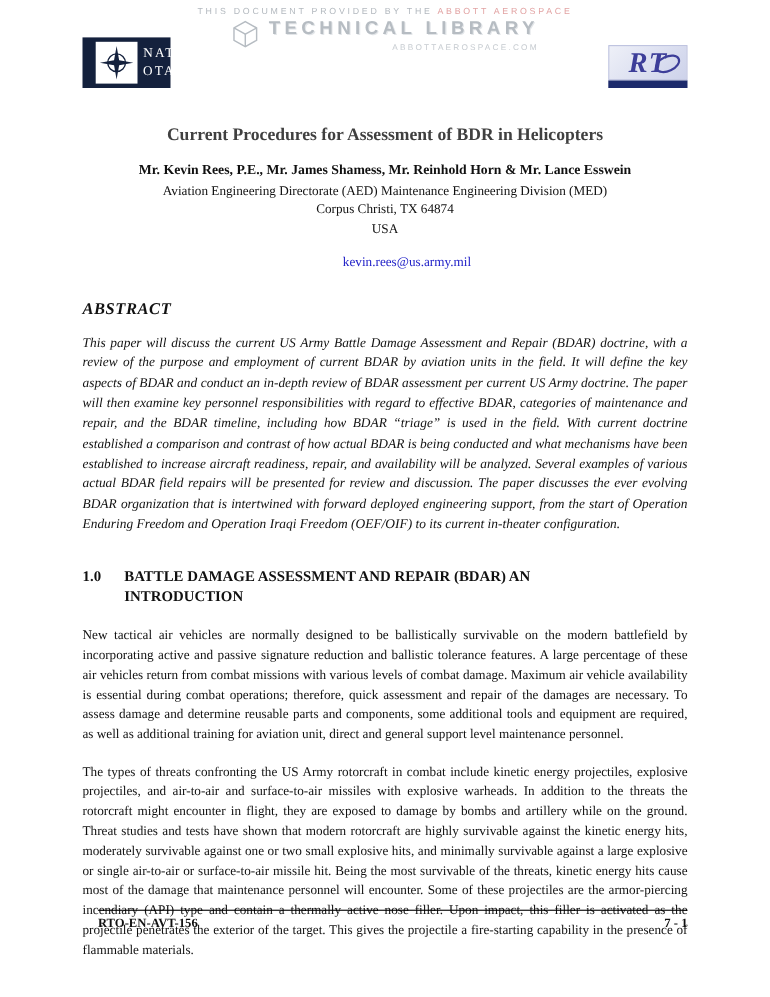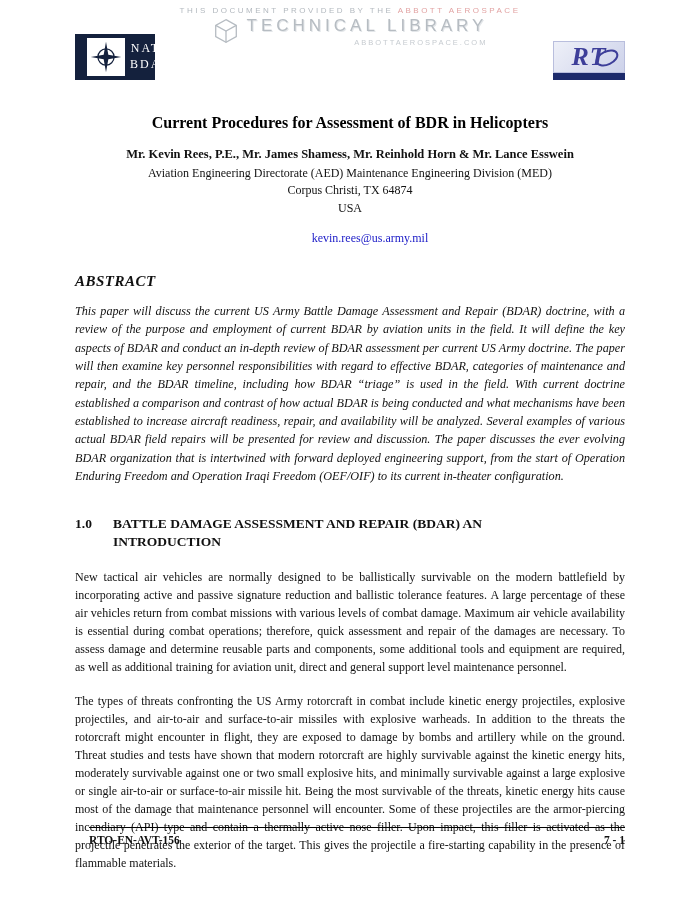--- a/index.html
+++ b/index.html
@@ -21,21 +21,21 @@
     text-align: center;
     font-family: "Liberation Sans", sans-serif;
     user-select: none;
   }
   .wm-line1 { font-size: 8px; letter-spacing: 2.5px; color: #b3b9bf; text-transform: uppercase; white-space: nowrap; }
   .wm-line1 .hl { color: #e2a3a3; }
   .wm-main { display: flex; justify-content: center; align-items: flex-start; gap: 8px; margin-top: 2px; }
   .wm-cube { margin-top: 1px; }
   .wm-textblock { text-align: right; }
   .wm-title {
-    font-size: 17px; font-weight: normal; letter-spacing: 4px;
+    font-size: 17px; font-weight: bold; letter-spacing: 4px;
     color: #b6bcc2; text-transform: uppercase; line-height: 1.1;
     text-shadow: 1px 1px 0 #e3e6e9;
   }
   .wm-site { font-size: 7.5px; letter-spacing: 2px; color: #c6cbd0; text-transform: uppercase; margin-top: 2px; }
 
   
   .logo-row {
     display: flex; justify-content: space-between; align-items: flex-start;
     padding: 33px 75px 0 75px;
   }
@@ -55,21 +55,21 @@
     font-family: "Liberation Serif", serif; font-weight: bold; font-style: italic;
     font-size: 26px; color: #3d3e99; line-height: 1; letter-spacing: 1px;
   }
   .rto-swoosh { position: absolute; right: 4px; top: 3px; }
   .rto-band { height: 7px; background: #1c2a6b; }
 
   
   .content { padding: 0 75px; }
   .paper-title {
     margin-top: 34px; text-align: center;
-    color: #000000; font-size: 16px; font-weight: bold;
+    color: #404040; font-size: 16px; font-weight: bold;
   }
   .authors { margin-top: 15px; text-align: center; font-weight: bold; font-size: 12.5px; }
   .affil { text-align: center; font-size: 12px; line-height: 1.45; }
   .affil-block { margin-top: 3px; }
   .email-row { margin-top: 14px; text-align: center; font-size: 12px; }
   .email-link { color: #2121c8; text-decoration: none; cursor: pointer; padding-left: 40px; }
 
   .abstract-h {
     margin-top: 27px; font-size: 15px; font-weight: bold; font-style: italic; letter-spacing: 0.5px;
   }
@@ -119,21 +119,21 @@
   <div class="logo-row">
     <div class="nato-logo">
       <div class="nato-emblem">
         <svg width="34" height="34" viewBox="0 0 38 38">
           <circle cx="19" cy="19" r="9" fill="none" stroke="#14213d" stroke-width="1.4"></circle>
           <polygon points="19,2 21.6,16.4 36,19 21.6,21.6 19,36 16.4,21.6 2,19 16.4,16.4" fill="#14213d"></polygon>
         </svg>
       </div>
       <div class="nato-text">
         <div>NATO</div>
-        <div>BDAR</div>
+        <div>OTAN</div>
       </div>
     </div>
 
     <div class="rto-logo">
       <div class="rto-main">
         <span class="rto-letters">RT</span>
         <svg class="rto-swoosh" width="26" height="26" viewBox="0 0 26 26">
           <ellipse cx="13" cy="13" rx="11" ry="6.5" fill="none" stroke="#3d3e99" stroke-width="2" transform="rotate(-25 13 13)"></ellipse>
         </svg>
       </div>

